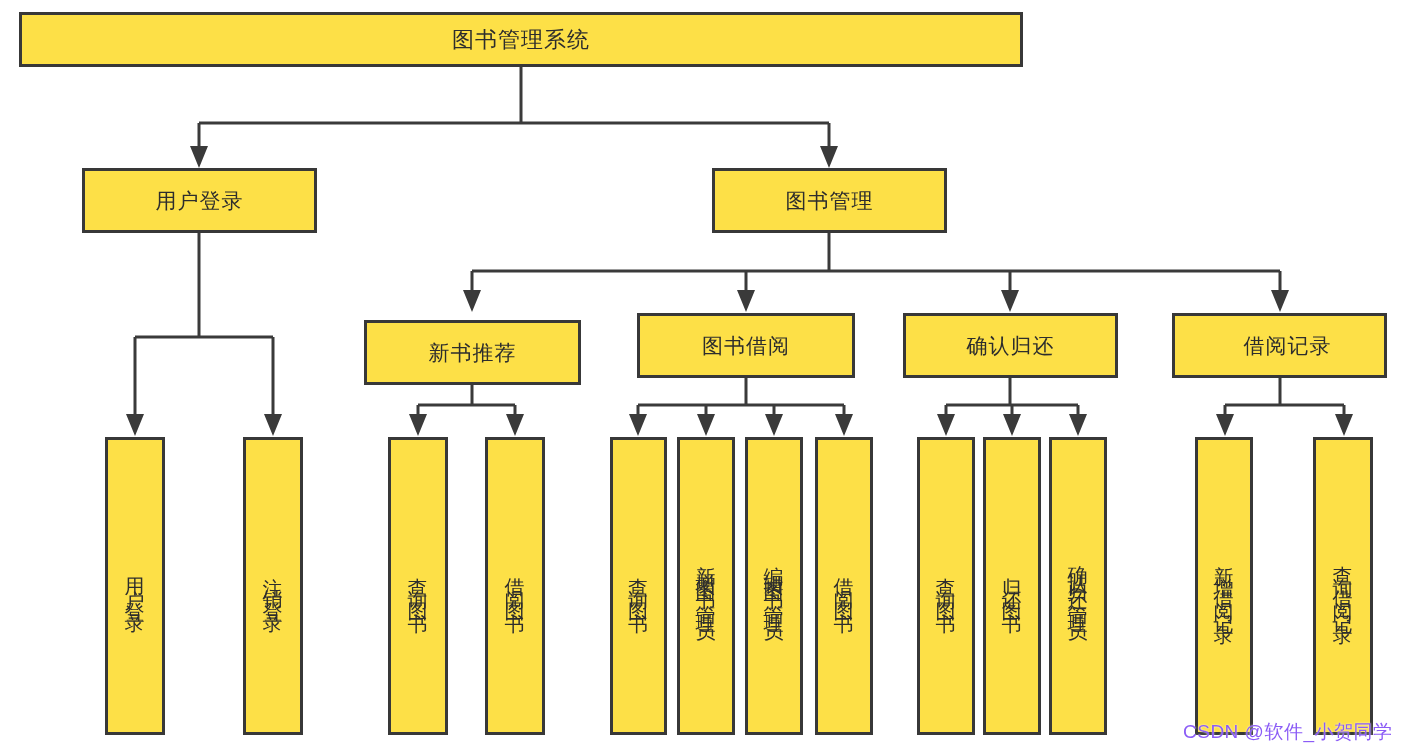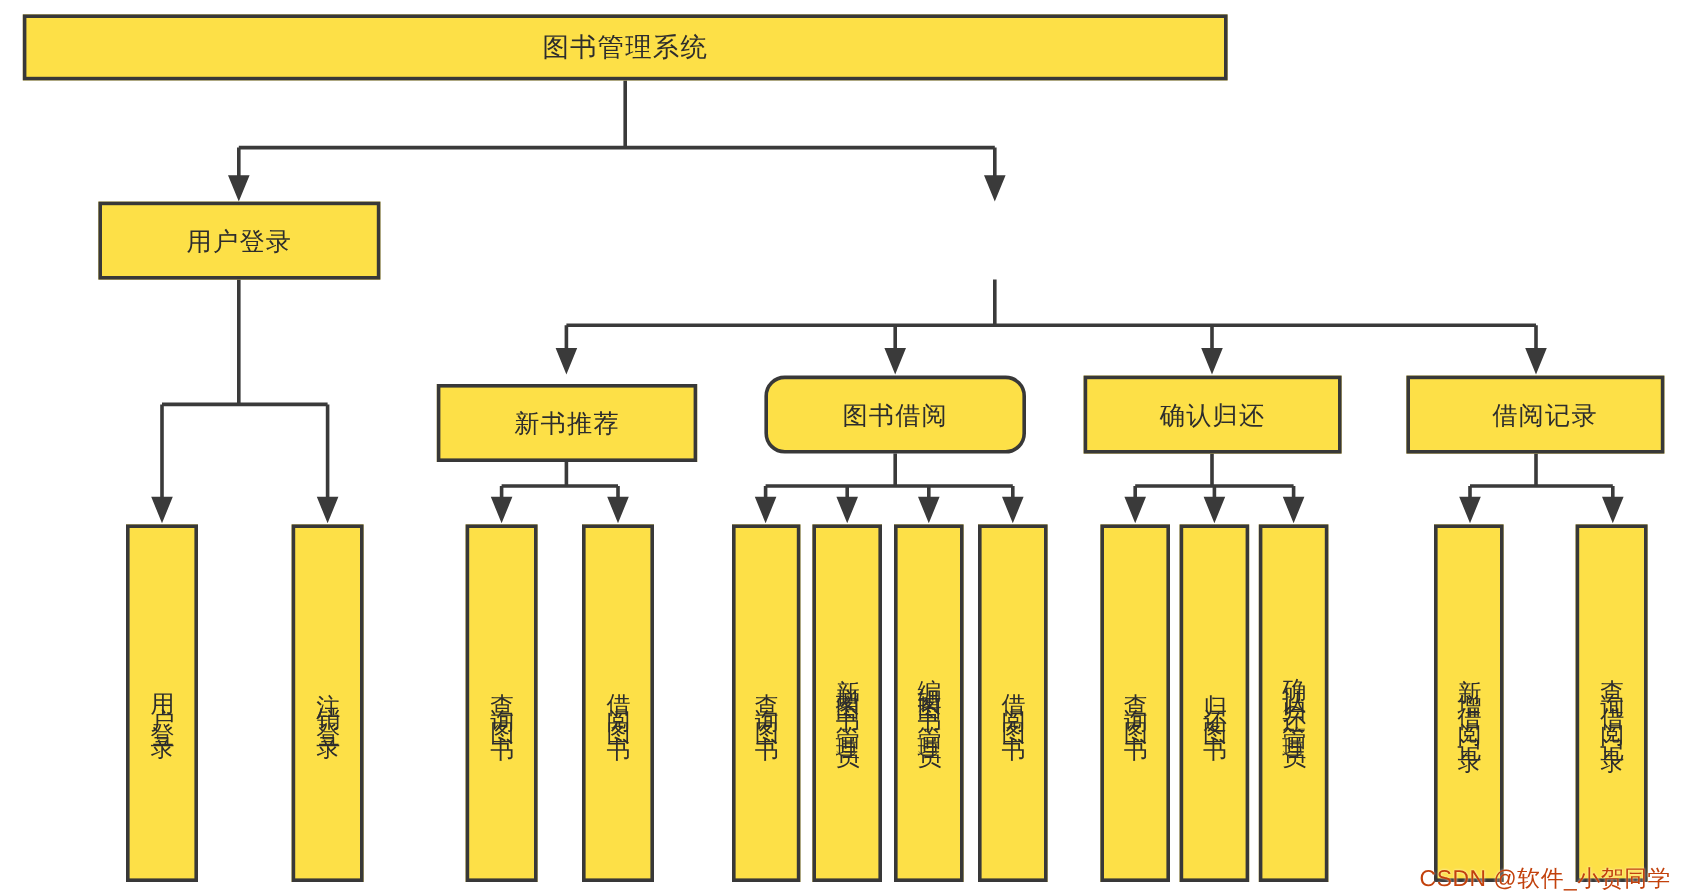--- a/index.html
+++ b/index.html
@@ -38,21 +38,21 @@
     white-space: nowrap;
   }
   .box.leaf.tight span { letter-spacing: 8px; }
   .watermark {
     position: absolute;
     left: 1183px;
     top: 719px;
     width: 222px;
     font-size: 19px;
     letter-spacing: 0.5px;
-    color: #c2410c;
+    color: #8b5cf6;
     text-shadow: 0 0 2px rgba(255,255,255,0.9);
     white-space: nowrap;
   }
 </style>
 </head>
 <body>
 
 <div class="canvas">
 
   <svg class="connectors" viewBox="0 0 1405 747" xmlns="http://www.w3.org/2000/svg">
@@ -79,25 +79,28 @@
     </g>
   </svg>
 
   <div class="box root">
     <span>图书管理系统</span>
   </div>
 
   <div class="box lvl" style="left:82px; top:168px; width:235px;">
     <span>用户登录</span>
   </div>
+  <div class="box lvl" style="left:712px; top:168px; width:235px;">
+    <span>图书管理</span>
+  </div>
 
   <div class="box lvl" style="left:364px; top:320px; width:217px;">
     <span>新书推荐</span>
   </div>
-  <div class="box lvl" style="left:637px; top:313px; width:218px;border-radius:17px;">
+  <div class="box lvl" style="left:637px; top:313px; width:218px;">
     <span>图书借阅</span>
   </div>
   <div class="box lvl" style="left:903px; top:313px; width:215px;">
     <span>确认归还</span>
   </div>
   <div class="box lvl" style="left:1172px; top:313px; width:215px;padding-left:16px;">
     <span>借阅记录</span>
   </div>
 
   <div class="box leaf" style="left:105px; width:60px;">

